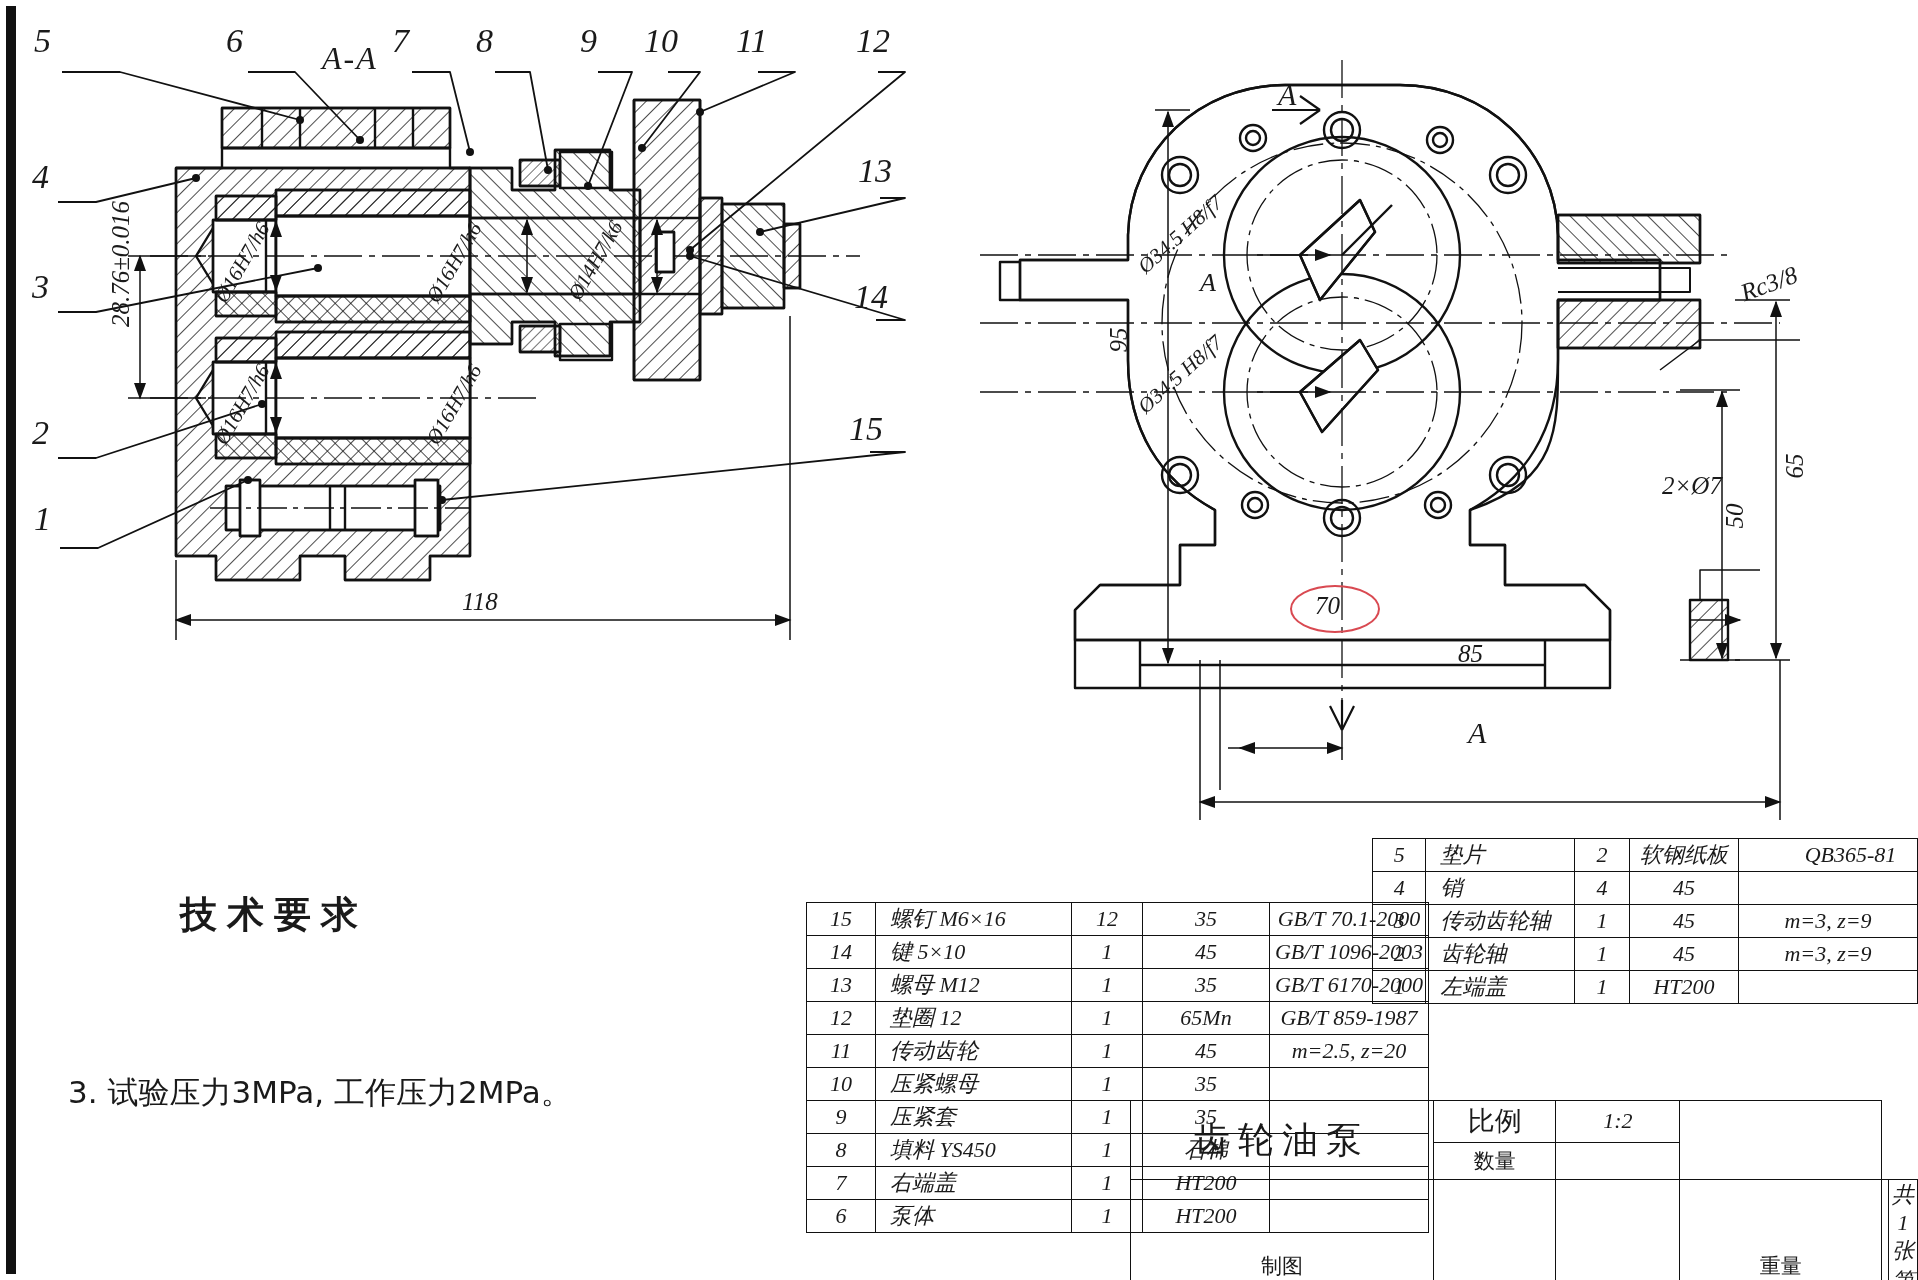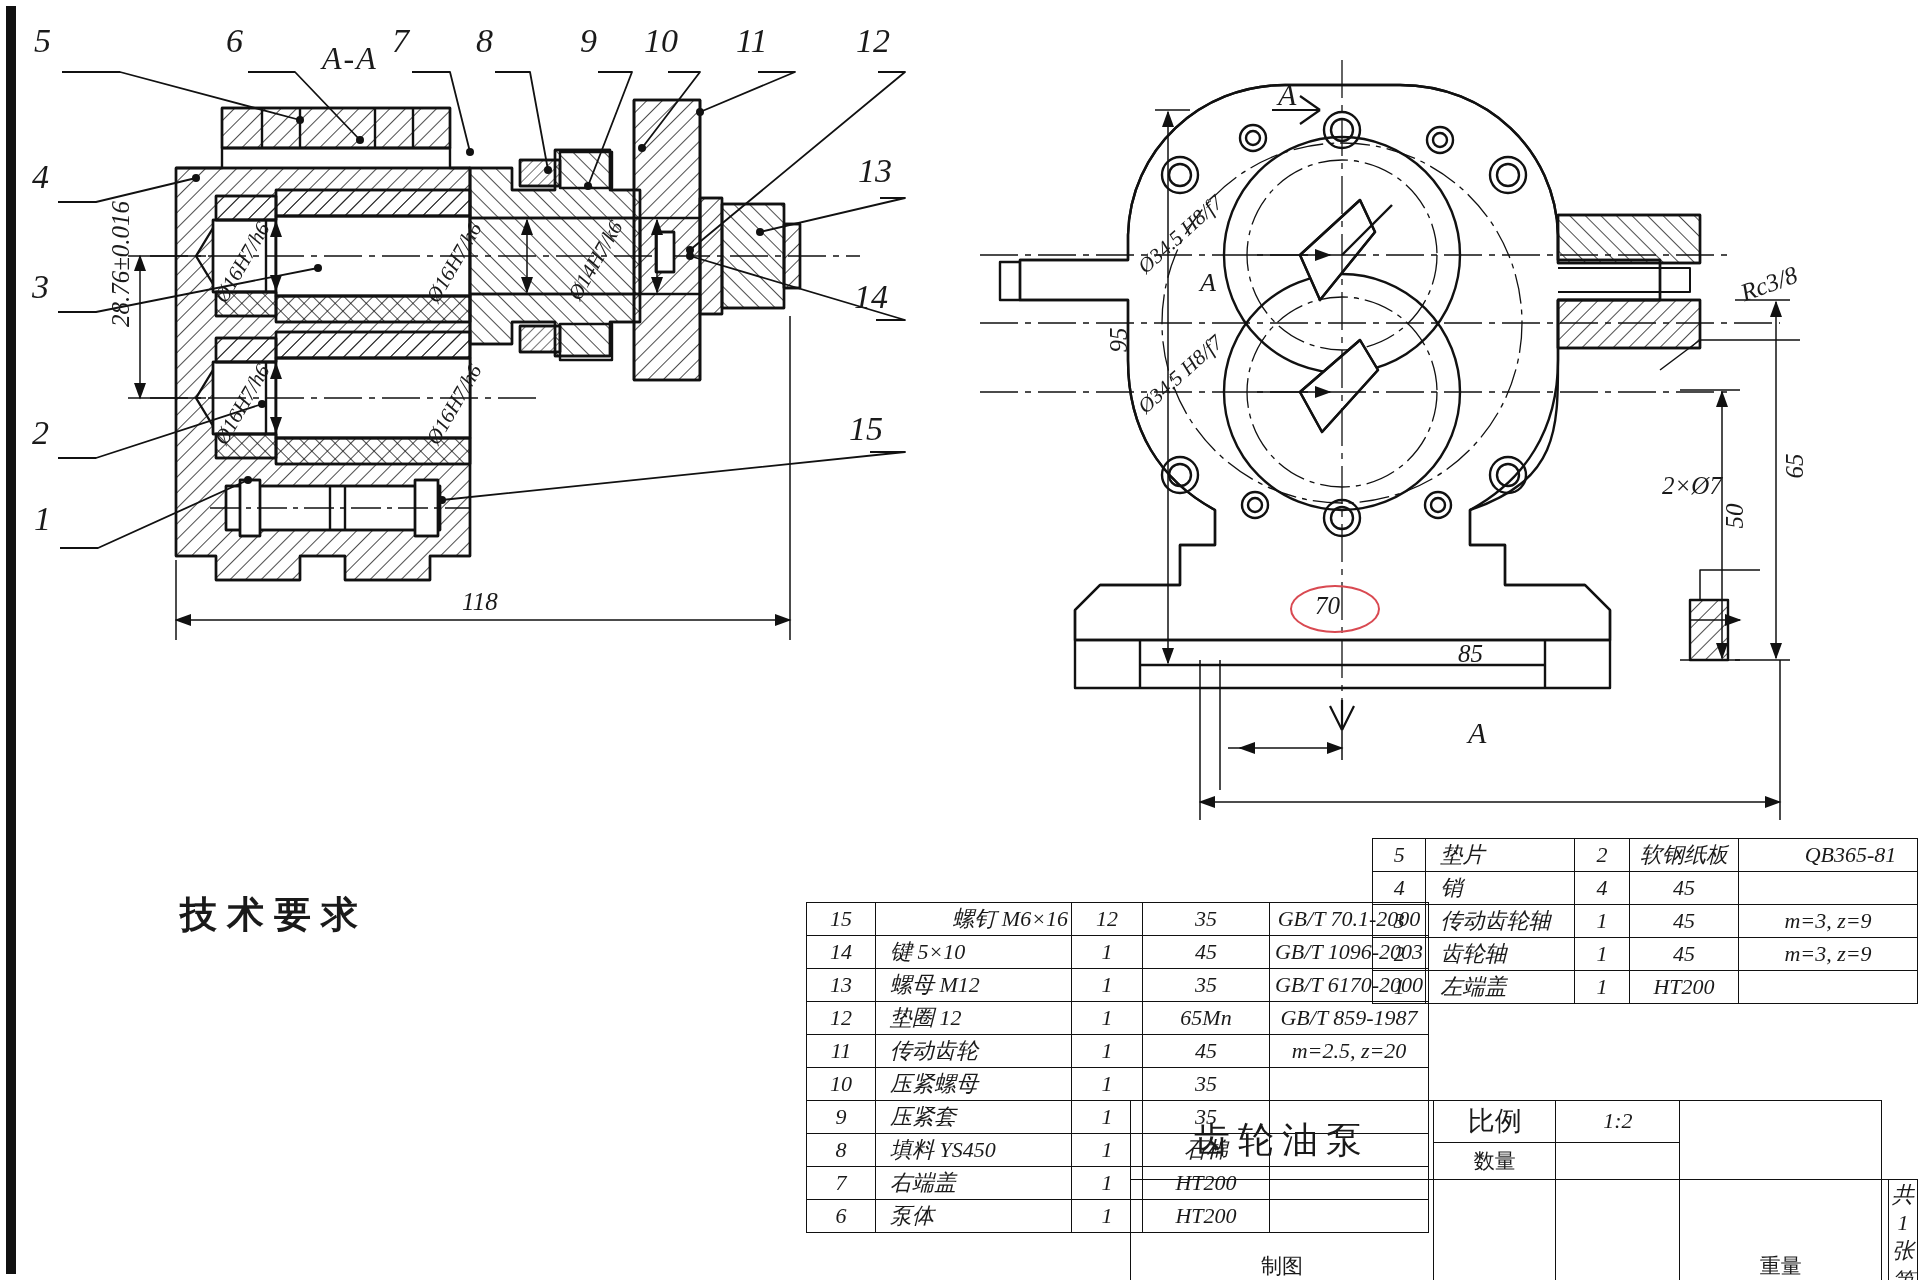--- a/index.html
+++ b/index.html
@@ -357,26 +357,27 @@
 
   <div class="el-red" style="left:1290px;top:585px;width:86px;height:44px"></div>
   <div class="lbl dim" style="left:1315px;top:592px">70</div>
   <div class="lbl dim" style="left:1458px;top:640px">85</div>
 
   <div class="lbl num" style="left:1278px;top:78px;font-size:30px">A</div>
   <div class="lbl num" style="left:1468px;top:716px;font-size:30px">A</div>
   <div class="lbl num" style="left:1200px;top:268px;font-size:26px">A</div>
 
   <div class="tr-title cn" style="left:180px;top:890px">技术要求</div>
+  <div class="tr-line cn" style="left:68px;top:1072px">3. 试验压力3MPa, 工作压力2MPa。</div>
 
   <table class="bom" style="left:806px;top:902px">
     <tbody id="bomLeft">
         <tr>
           <td class="" style="width: 62px;">15</td>
-          <td class="nm cn" style="width: 178px; text-align: right;">螺钉 M6×16</td>
+          <td class="nm cn" style="width: 178px;">螺钉 M6×16</td>
           <td class="" style="width: 64px;">12</td>
           <td class="" style="width: 120px;">35</td>
           <td class="" style="width: 152px;">GB/T 70.1-2000</td>
         </tr>
         <tr>
           <td class="" style="width: 62px;">14</td>
           <td class="nm cn" style="width: 178px;">键 5×10</td>
           <td class="" style="width: 64px;">1</td>
           <td class="" style="width: 120px;">45</td>
           <td class="" style="width: 152px;">GB/T 1096-2003</td>

